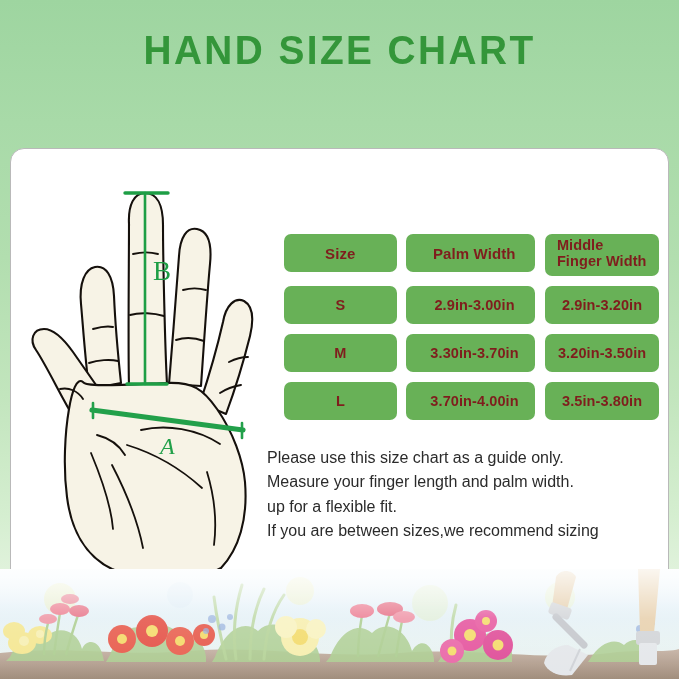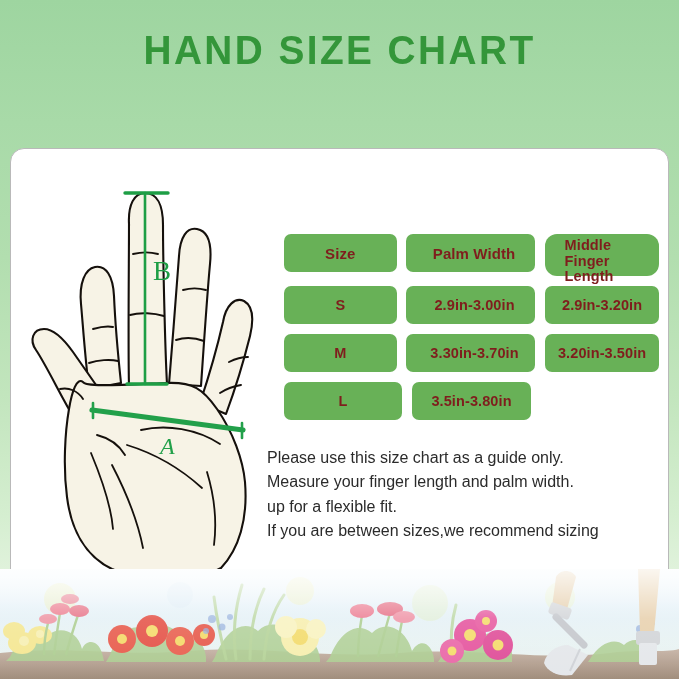--- a/index.html
+++ b/index.html
@@ -95,26 +95,25 @@
   }
   .c1 { width: 118px; }
   .c2 { width: 135px; margin-left: 9px; padding-left: 8px; }
   .c3 { width: 119px; margin-left: 10px; }
 
   .head .cell { height: 38px; font-size: 15px; }
   .head .c3 {
     height: 42px;
     justify-content: flex-start;
     text-align: left;
-    padding-left: 20px;
+    padding-left: 12px;
     line-height: 1.08;
     display: block;
     padding-top: 4px;
     font-size: 14.5px;
-    border-radius: 12px;
   }
   .head .c3 span { display: block; }
 
   .body .cell { font-weight: bold; font-size: 14.5px; }
 
   
   .notes {
     position: absolute;
     left: 256px;
     top: 297px;
@@ -213,38 +212,39 @@
       </svg>
     </div>
 
     <div class="table">
 
       <div class="trow head">
         <div class="cell c1">Size</div>
         <div class="cell c2">Palm Width</div>
         <div class="cell c3">
           <span>Middle</span>
-          <span>Finger Length</span>
+          <span>Finger Width</span>
         </div>
       </div>
 
       <div class="trow body">
         <div class="cell c1">S</div>
         <div class="cell c2">2.9in-3.00in</div>
         <div class="cell c3">2.9in-3.20in</div>
       </div>
 
       <div class="trow body">
         <div class="cell c1">M</div>
         <div class="cell c2">3.30in-3.70in</div>
         <div class="cell c3">3.20in-3.50in</div>
       </div>
 
       <div class="trow body">
         <div class="cell c1">L</div>
+        <div class="cell c2">3.70in-4.00in</div>
         <div class="cell c3">3.5in-3.80in</div>
       </div>
 
     </div>
 
     <div class="notes">
       <div class="note-line">Please use this size chart as a guide only.</div>
       <div class="note-line">Measure your finger length and palm width.</div>
       <div class="note-line small">up for a flexible fit.</div>
       <div class="note-line small">If you are between sizes,we recommend sizing</div>

